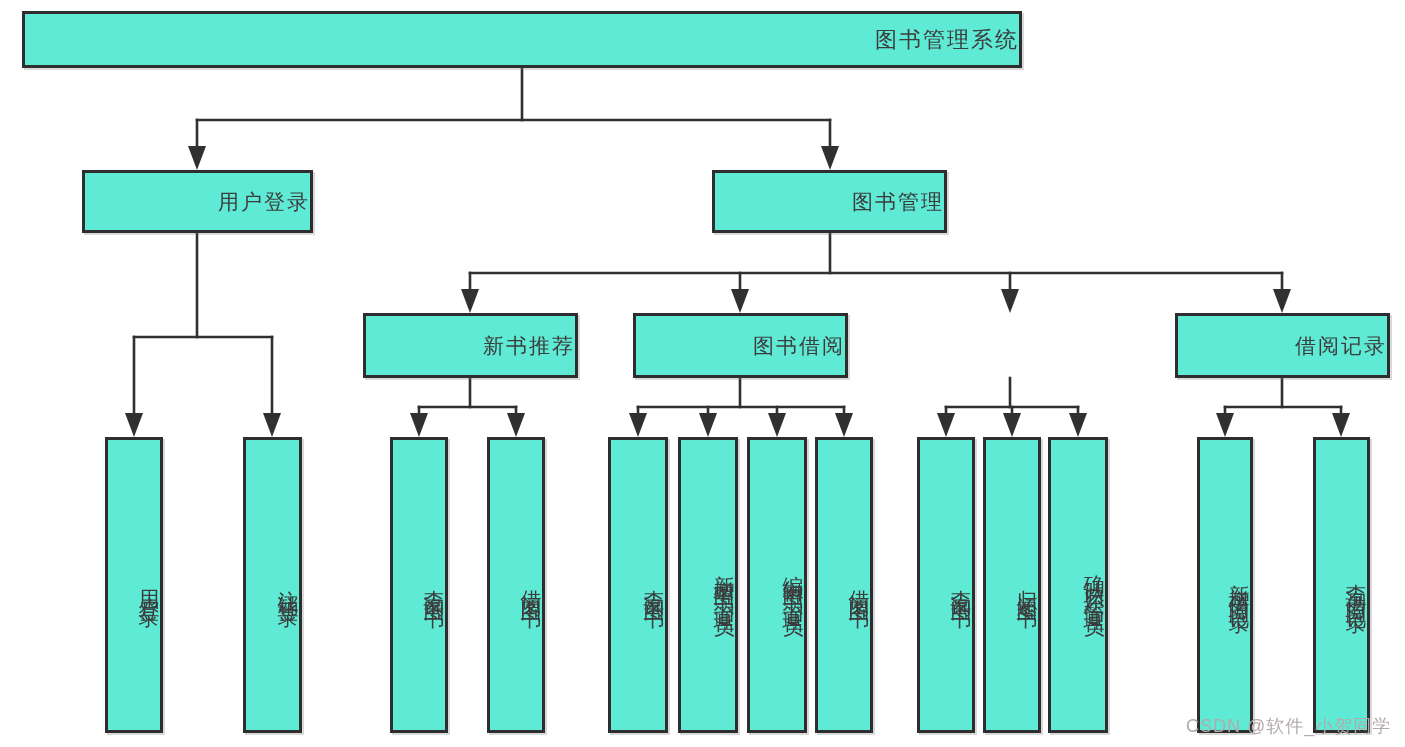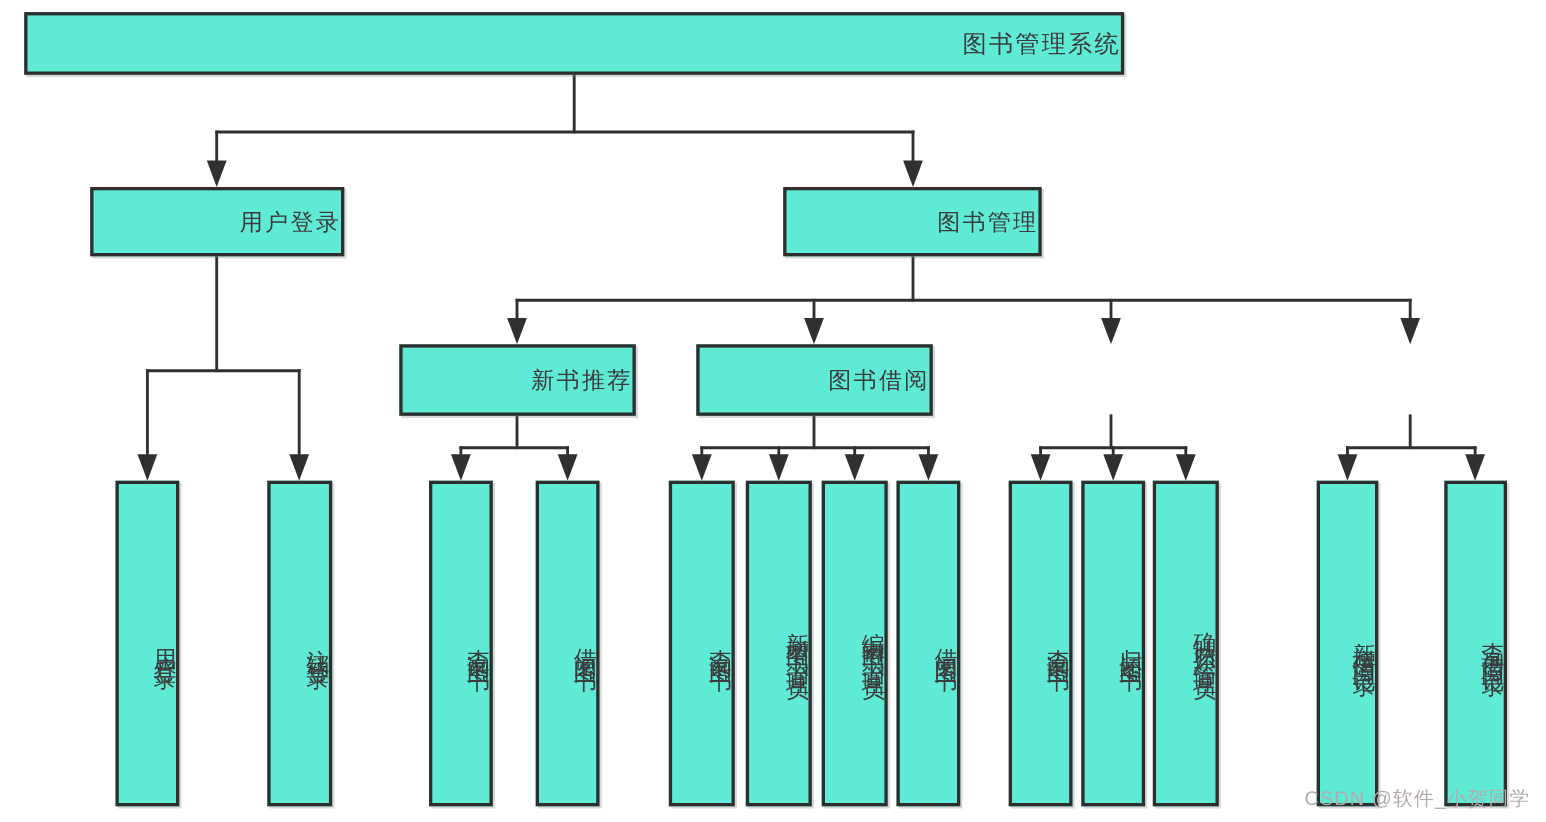--- a/index.html
+++ b/index.html
@@ -95,20 +95,23 @@
   <div class="node h-node" style="left:712px;top:170px;width:235px;height:63px;">
     <span>图书管理</span>
   </div>
 
   <div class="node h-node" style="left:633px;top:313px;width:215px;height:65px;">
     <span>图书借阅</span>
   </div>
   <div class="node h-node" style="left:363px;top:313px;width:215px;height:65px;">
     <span>新书推荐</span>
   </div>
+  <div class="node h-node" style="left:1175px;top:313px;width:215px;height:65px;">
+    <span>借阅记录</span>
+  </div>
 
   <div class="node v-node" style="left:105px;top:437px;width:58px;height:296px;">
     <span>用户登录</span>
   </div>
   <div class="node v-node" style="left:243px;top:437px;width:59px;height:296px;">
     <span>注销登录</span>
   </div>
 
   <div class="node v-node" style="left:390px;top:437px;width:58px;height:296px;">
     <span>查询图书</span>

